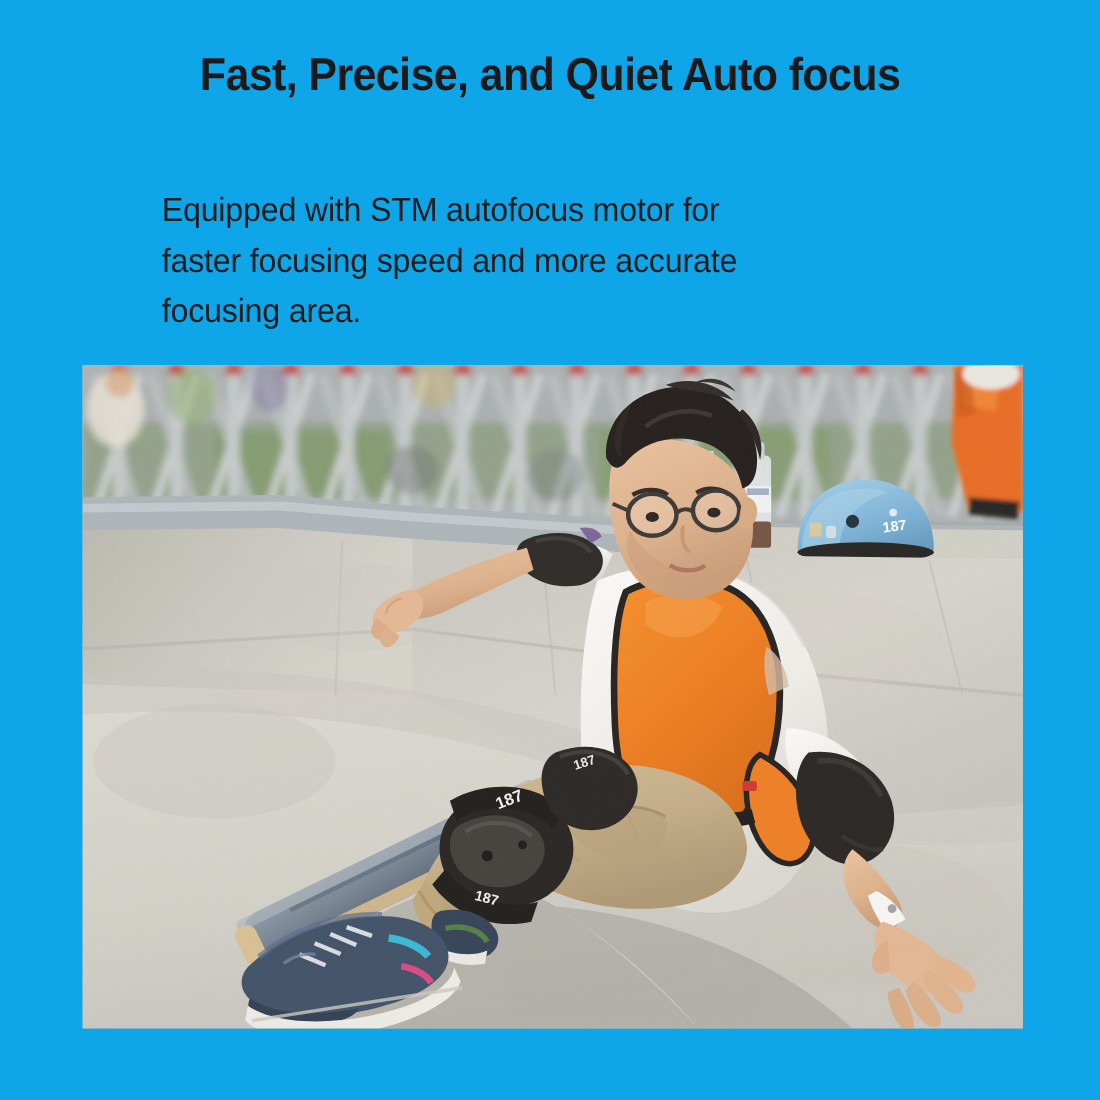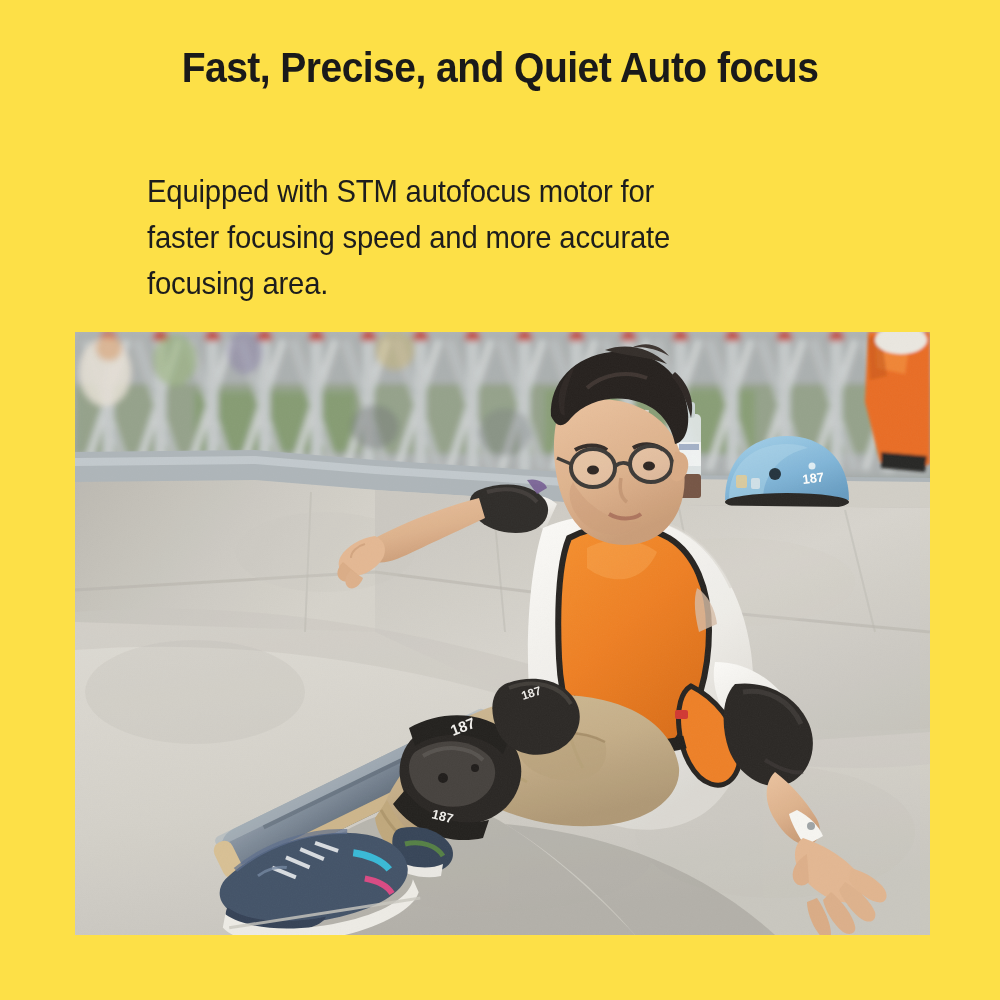--- a/index.html
+++ b/index.html
@@ -12,21 +12,21 @@
     width: 1000px;
     height: 1000px;
     font-family: "Liberation Sans", sans-serif;
     color: #231f20;
     overflow: hidden;
     position: relative;
   }
   .page {
     position: absolute;
     inset: 0;
-    background: #fde047;
+    background: #0ea5e9;
   }
 
   
   .headline {
     position: absolute;
     left: 0;
     top: 14px;
     width: 1000px;
     text-align: center;
     font-size: 42px;

